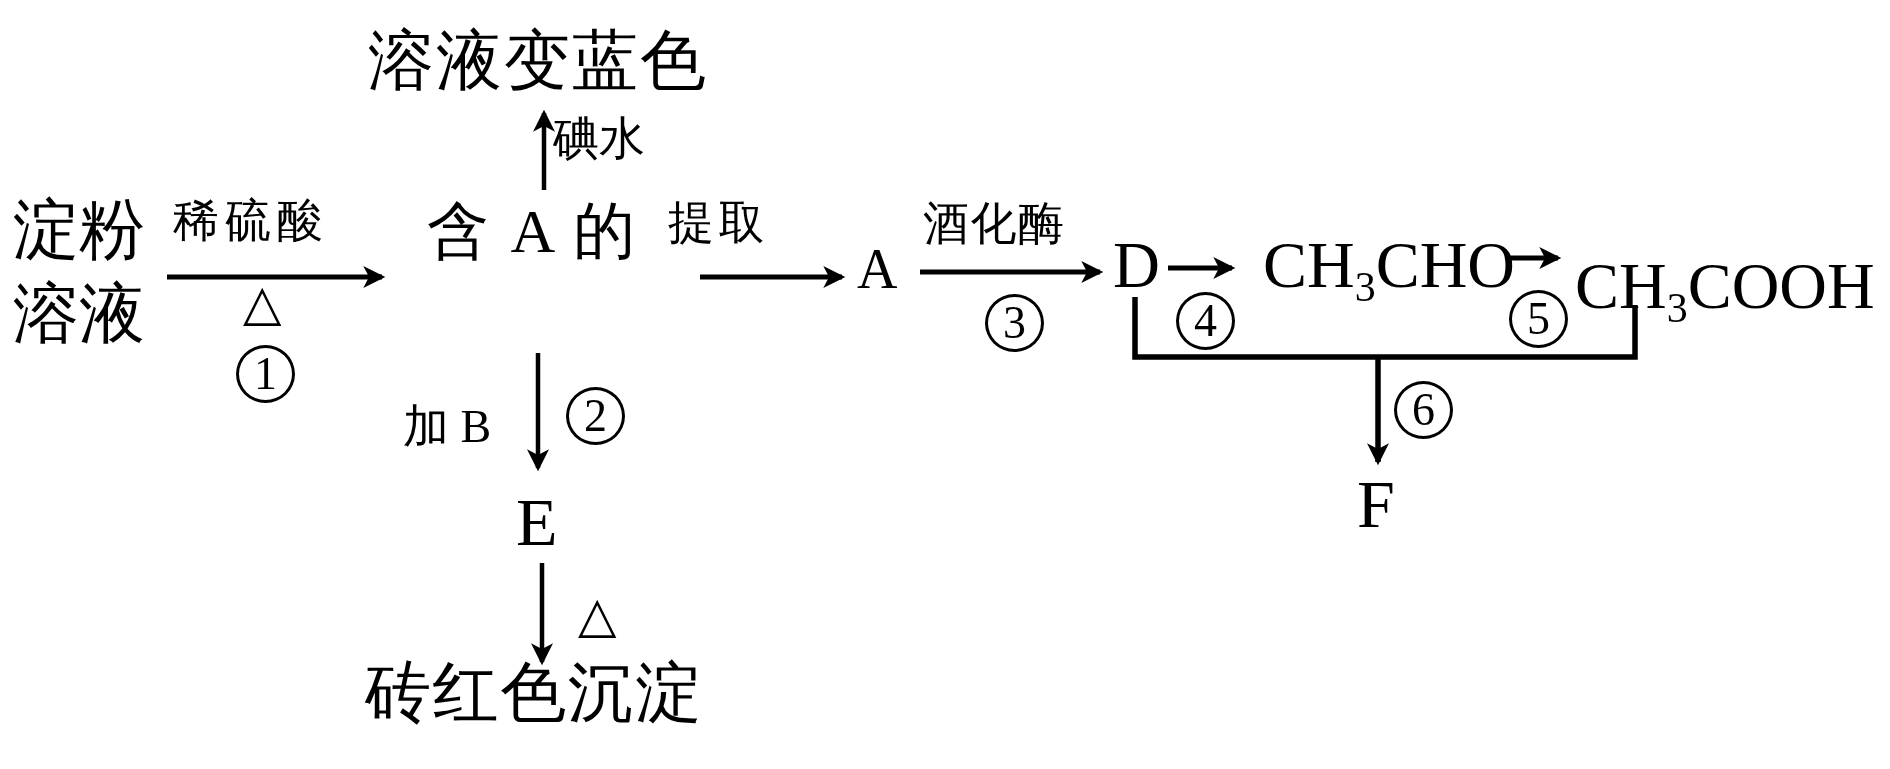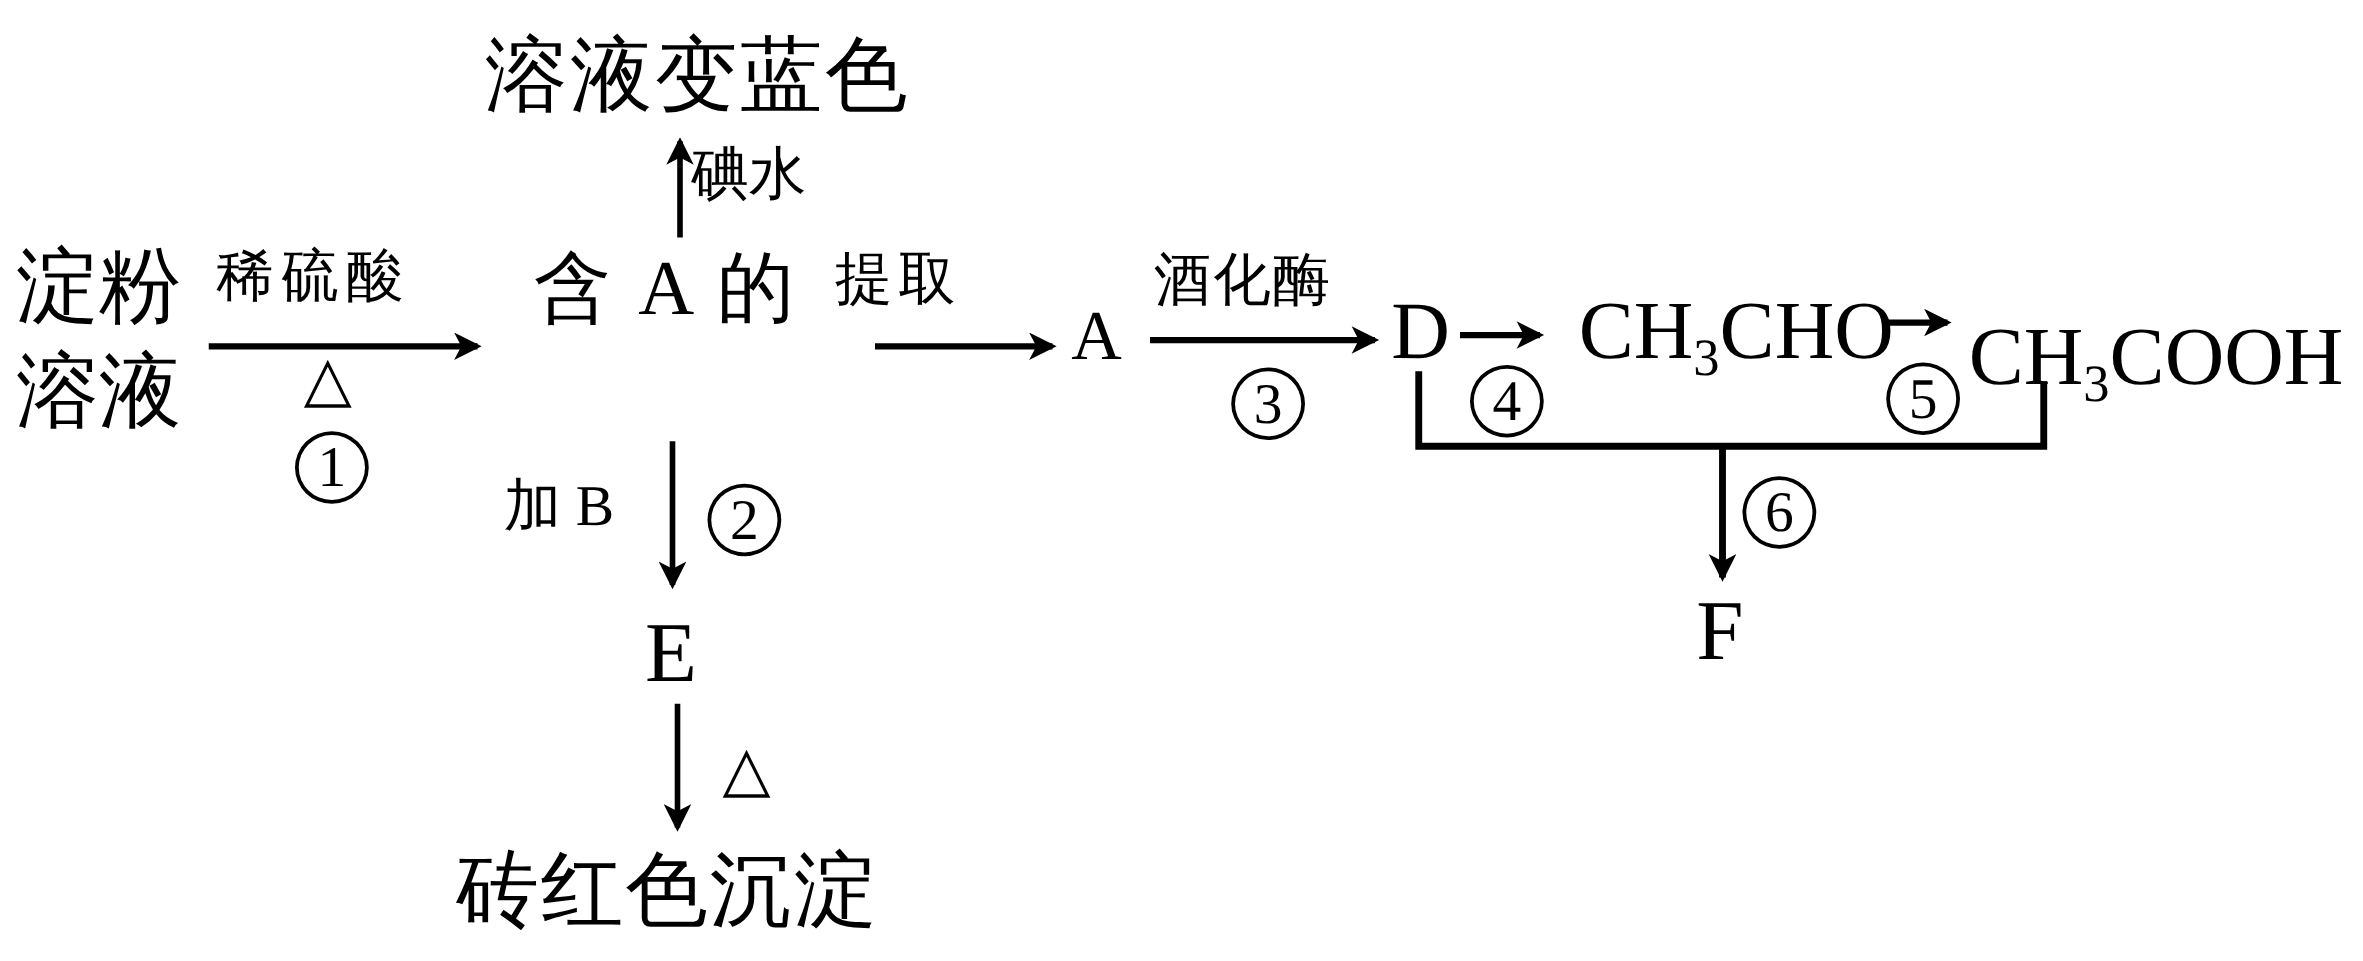--- a/index.html
+++ b/index.html
@@ -32,21 +32,21 @@
     <line x1="920" y1="272" x2="1100" y2="272" stroke="#000" stroke-width="5" marker-end="url(#ah)"></line>
     <line x1="1168" y1="268" x2="1232" y2="268" stroke="#000" stroke-width="5" marker-end="url(#ah)"></line>
     <line x1="1507" y1="258" x2="1558" y2="258" stroke="#000" stroke-width="5" marker-end="url(#ah)"></line>
     <line x1="544" y1="190" x2="544" y2="113" stroke="#000" stroke-width="4.5" marker-end="url(#ah)"></line>
     <line x1="538" y1="353" x2="538" y2="468" stroke="#000" stroke-width="4.5" marker-end="url(#ah)"></line>
     <line x1="542" y1="563" x2="542" y2="662" stroke="#000" stroke-width="4.5" marker-end="url(#ah)"></line>
     <polyline points="1135,297 1135,357 1635,357 1635,305" fill="none" stroke="#000" stroke-width="5.5"></polyline>
     <line x1="1378" y1="355" x2="1378" y2="462" stroke="#000" stroke-width="5.5" marker-end="url(#ah)"></line>
   </svg>
 
-  <div class="t cjk-big" style="left:368px; top:28px; letter-spacing:2px;margin-left:20px;">溶液变蓝色</div>
+  <div class="t cjk-big" style="left:368px; top:28px; letter-spacing:2px;">溶液变蓝色</div>
   <div class="t cjk-label" style="left:553px; top:116px;">碘水</div>
 
   <div class="t cjk-big" style="left:13px; top:197px;">淀粉</div>
   <div class="t cjk-big" style="left:13px; top:281px;">溶液</div>
 
   <div class="t cjk-label" style="left:173px; top:198px; letter-spacing:6px;">稀硫酸</div>
   <div class="t tri" style="left:243px; top:278px;">△</div>
   <div class="circle" style="left:236px; top:345px;"><span>1</span></div>
 
   <div class="t" style="left:427px; top:200px; font-size:62px; letter-spacing:3px;font-family:Liberation Serif, serif;">含 A 的</div>
@@ -62,21 +62,21 @@
 
   <div class="t fx" style="left:1247px; top:234px;margin-left:16px;"><span>CH</span><span class="sub">3</span><span>CHO</span></div>
 
   <div class="circle" style="left:1509px; top:290px;"><span>5</span></div>
 
   <div class="t fx" style="left:1575px; top:234px;margin-top:21px;"><span>CH</span><span class="sub">3</span><span>COOH</span></div>
 
   <div class="circle" style="left:1394px; top:381px;"><span>6</span></div>
   <div class="t" style="left:1357px; top:470px; font-size:68px; line-height:68px;">F</div>
 
-  <div class="t cjk-label" style="left:403px; top:382px;">加 B</div>
+  <div class="t cjk-label" style="left:403px; top:404px;">加 B</div>
   <div class="circle" style="left:566px; top:387px;"><span>2</span></div>
 
   <div class="t" style="left:516px; top:488px; font-size:68px; line-height:68px;">E</div>
 
   <div class="t tri" style="left:578px; top:590px;">△</div>
 
-  <div class="t cjk-big" style="left:365px; top:680px; letter-spacing:1.6px;">砖红色沉淀</div>
+  <div class="t cjk-big" style="left:365px; top:660px; letter-spacing:1.6px;">砖红色沉淀</div>
 </div>
 
 </body></html>

